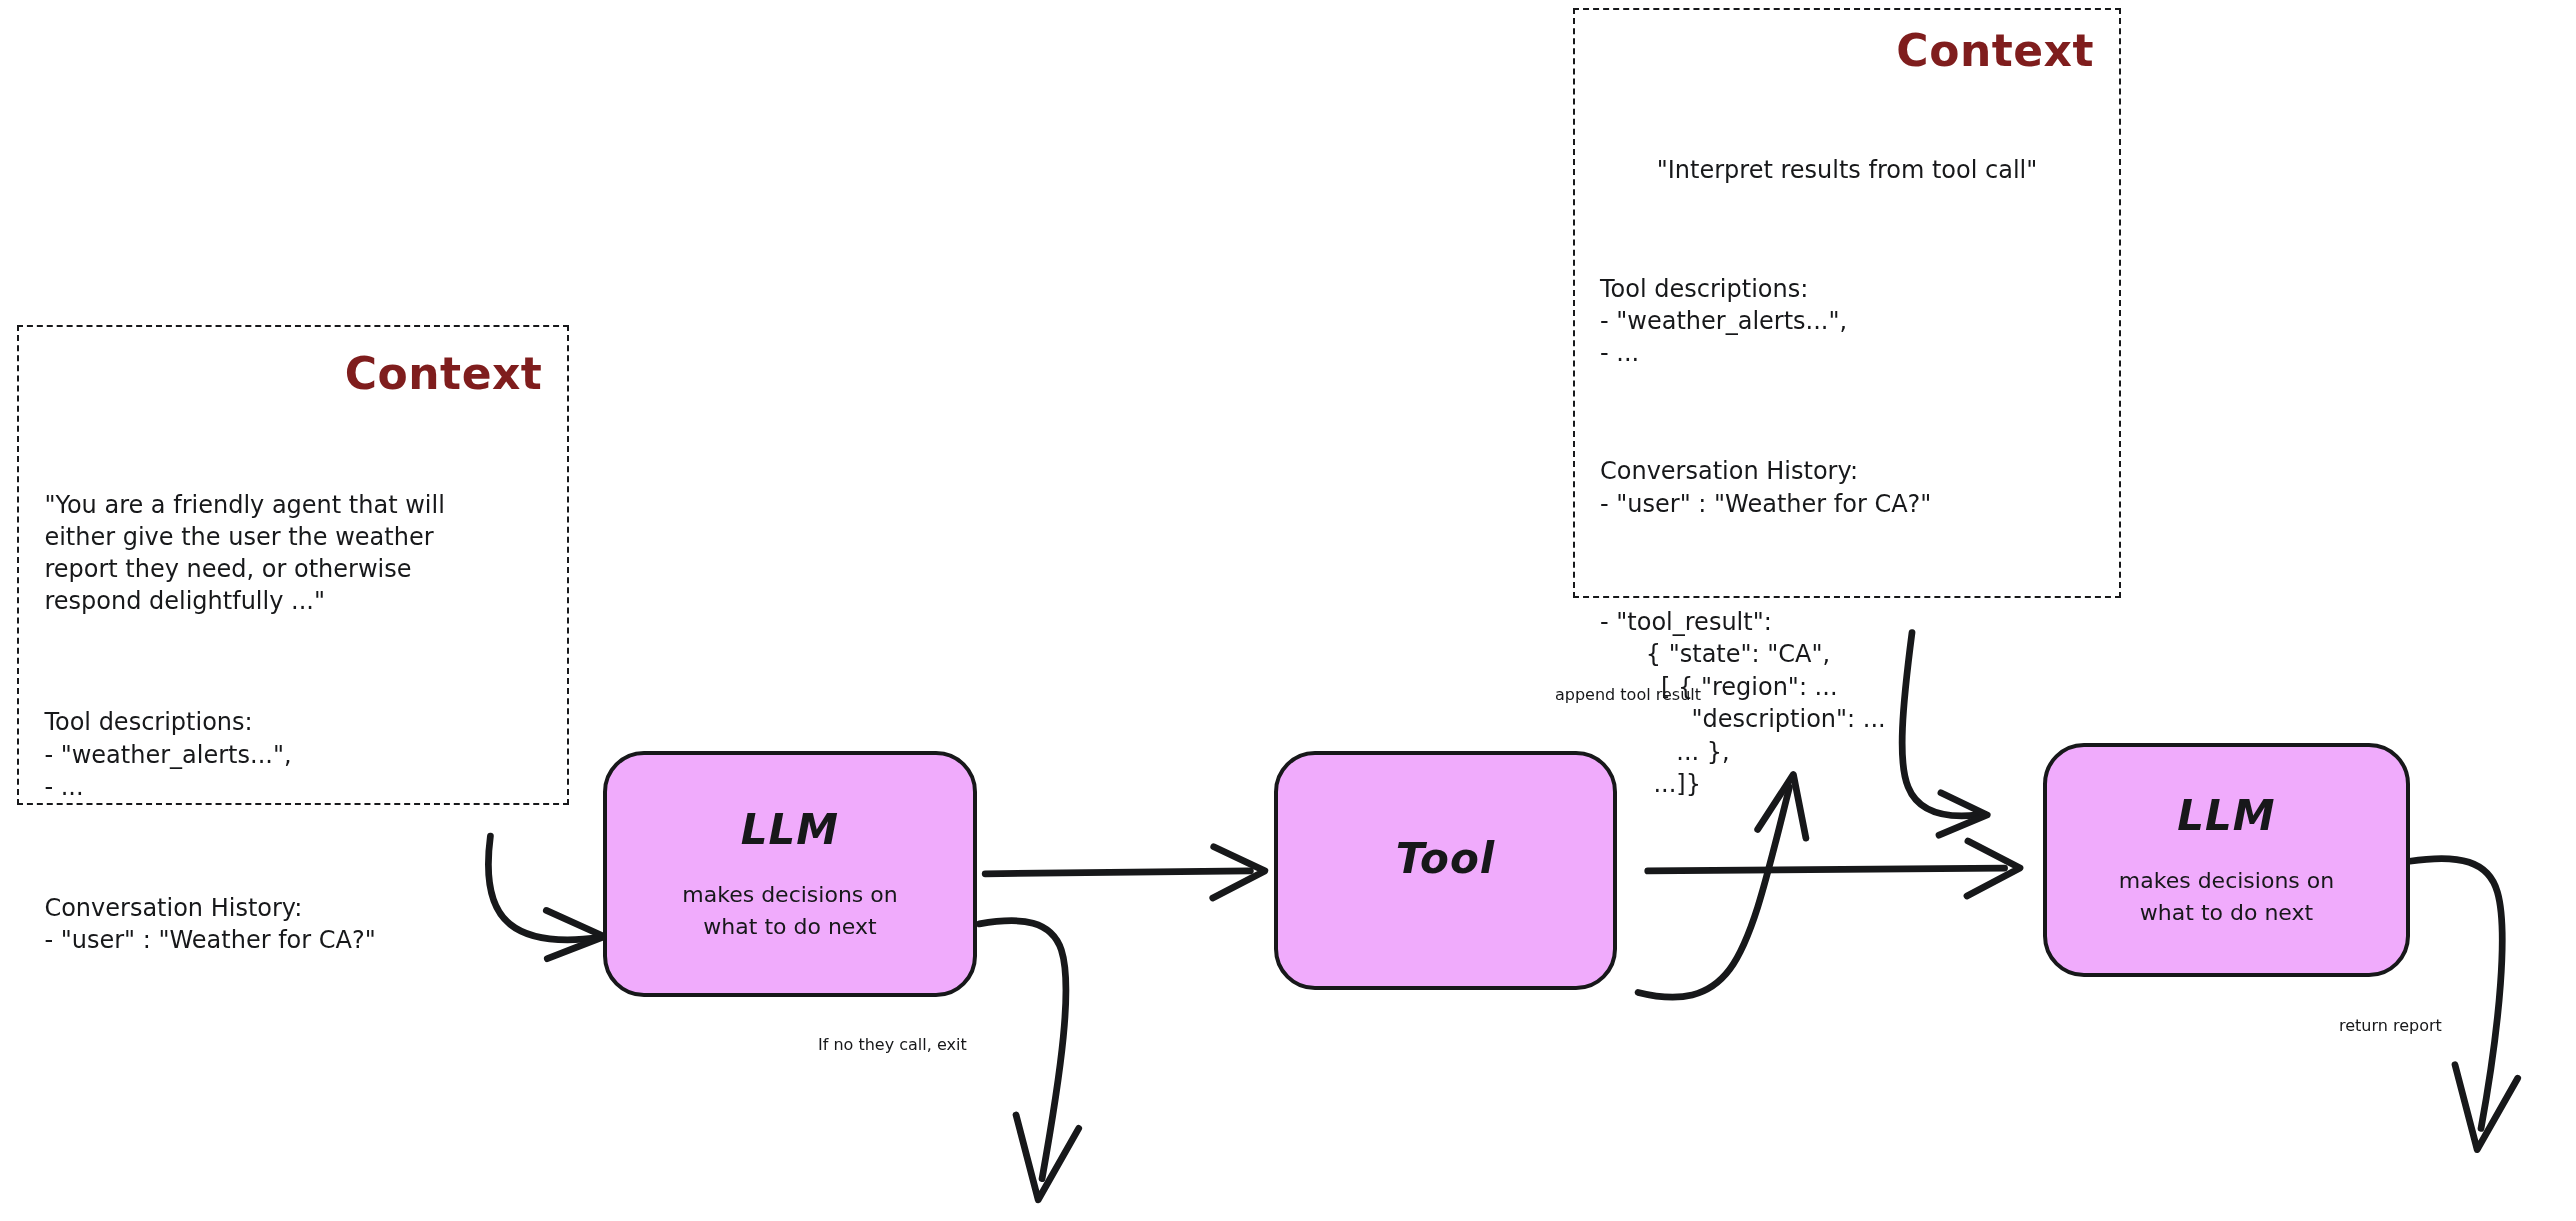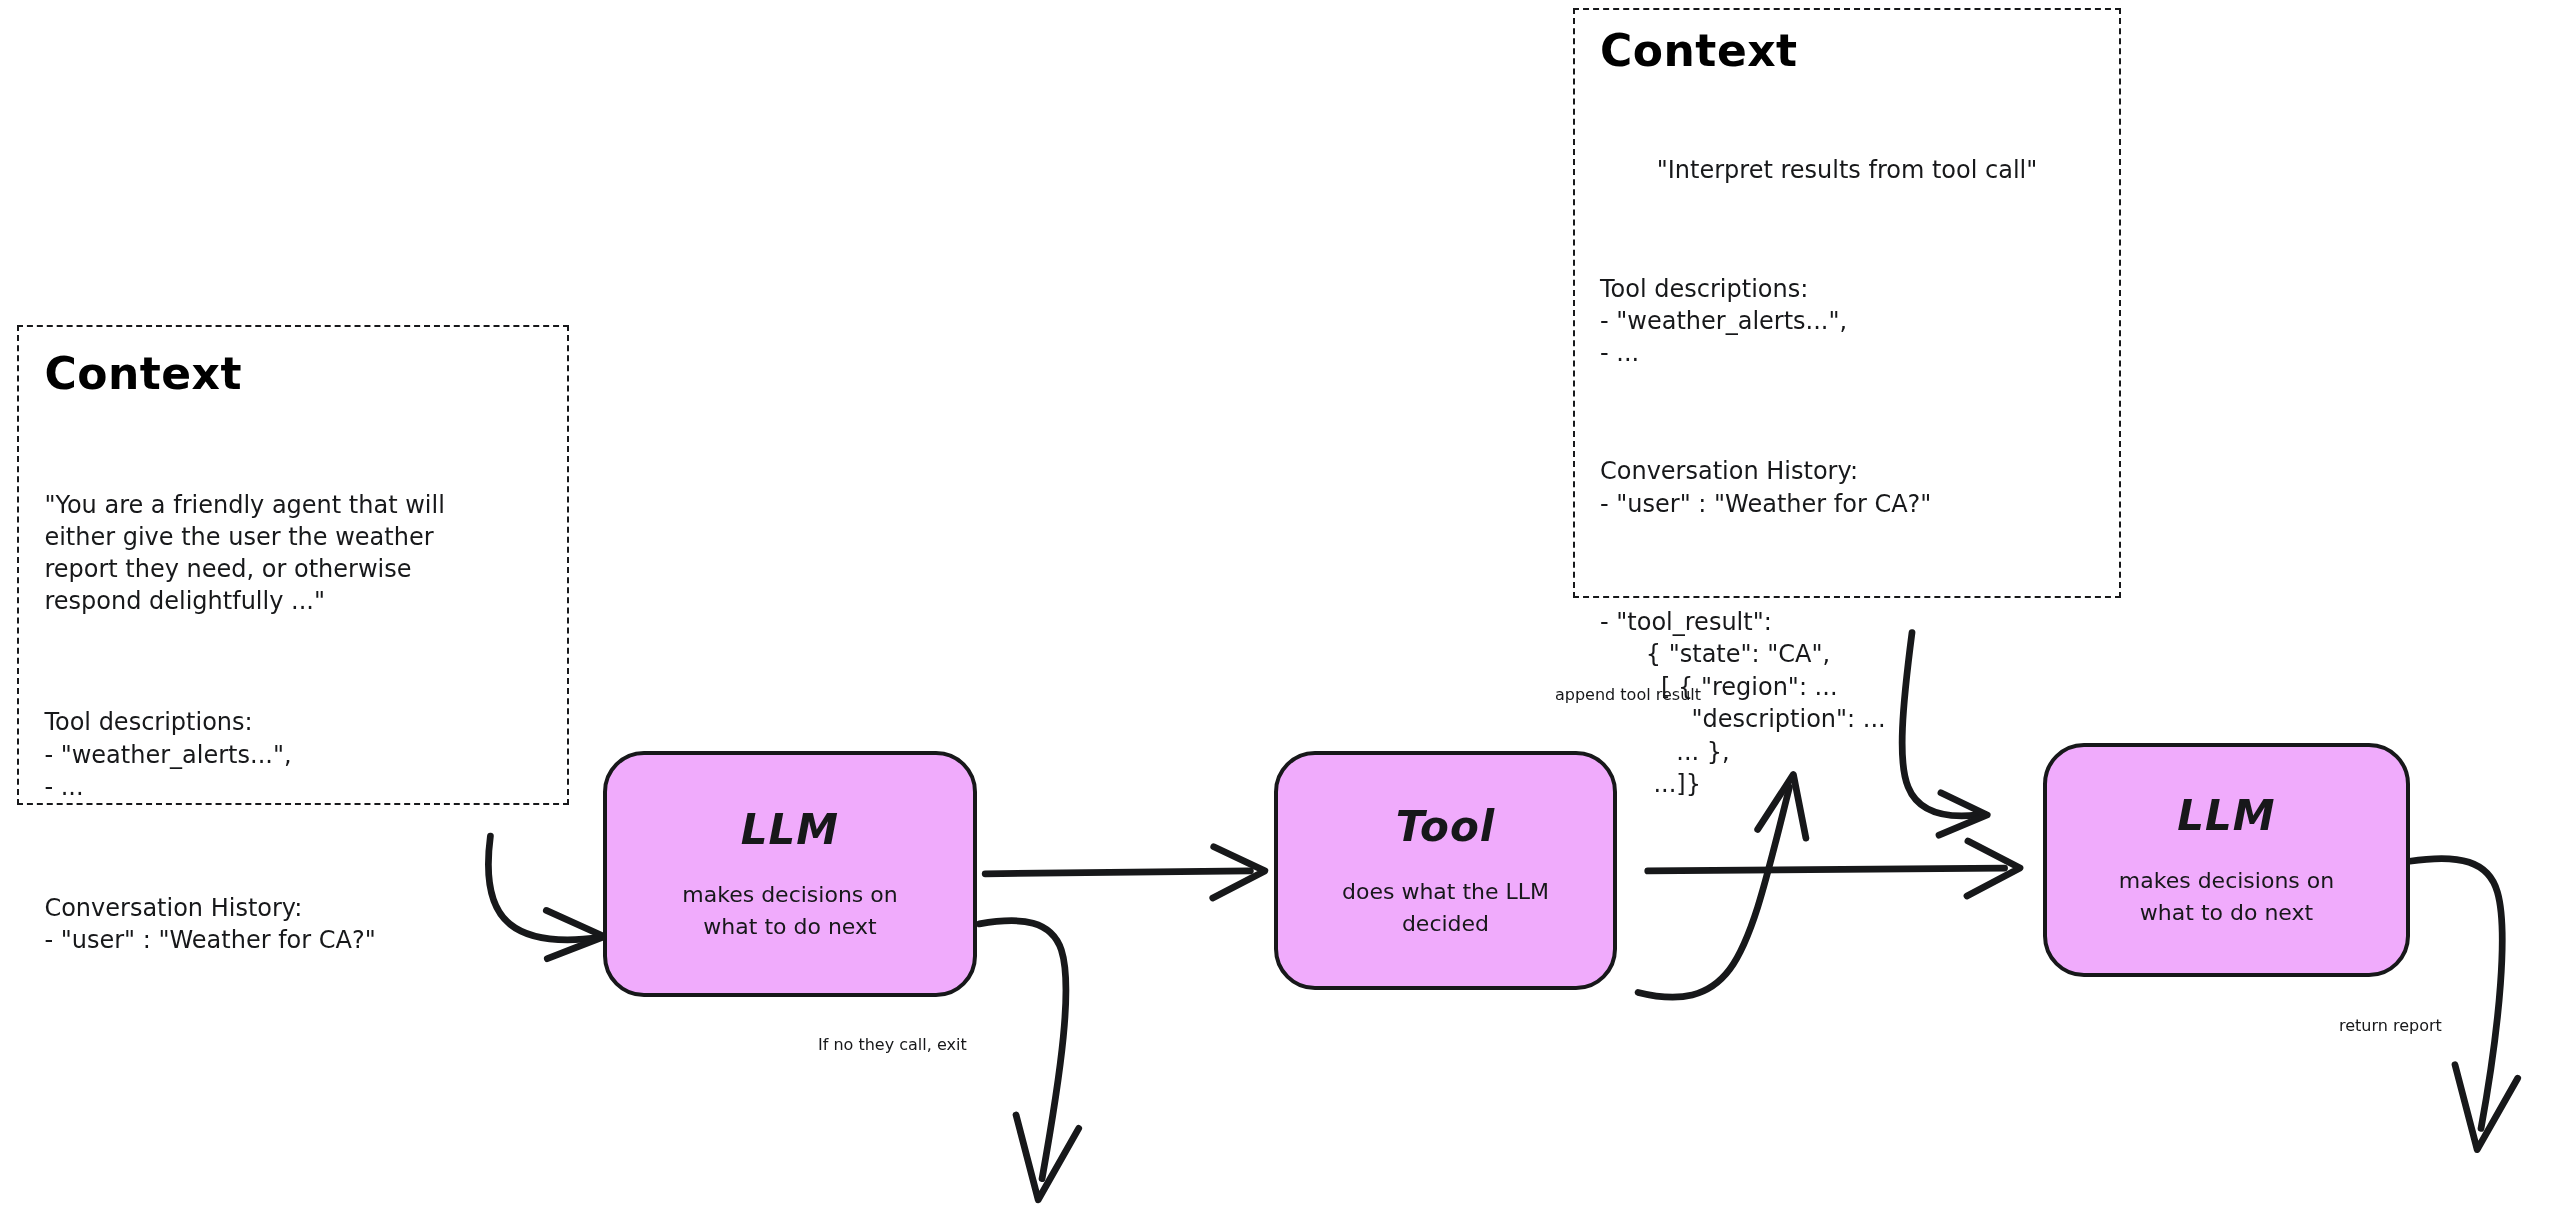--- a/index.html
+++ b/index.html
@@ -20,24 +20,24 @@
   }
 
   
   .context-box {
     position: absolute;
     box-sizing: border-box;
     border: 2.9px dashed #17181a;
     background: transparent;
   }
   .context-title {
-    text-align: left;
+    text-align: right;
     font-size: 44px;
     font-weight: 700;
-    color: #000000;
+    color: #7f1d1d;
     letter-spacing: 0.5px;
     font-family: "DejaVu Sans", sans-serif;
   }
   .context-body {
     color: #17181a;
     font-size: 24px;
     line-height: 1.34;
     font-family: "DejaVu Sans", sans-serif;
     white-space: pre-wrap;
   }
@@ -206,22 +206,20 @@
   </div>
 
   <div class="node" id="node-llm-1">
     <div class="node-title">LLM</div>
     <div class="node-sub">makes decisions on
 what to do next</div>
   </div>
 
   <div class="node" id="node-tool">
     <div class="node-title">Tool</div>
-    <div class="node-sub">does what the LLM
-decided</div>
   </div>
 
   <div class="node" id="node-llm-2">
     <div class="node-title">LLM</div>
     <div class="node-sub">makes decisions on
 what to do next</div>
   </div>
 
   <div class="edge-label" id="label-append">append tool result</div>
   <div class="edge-label" id="label-exit">If no they call, exit</div>

